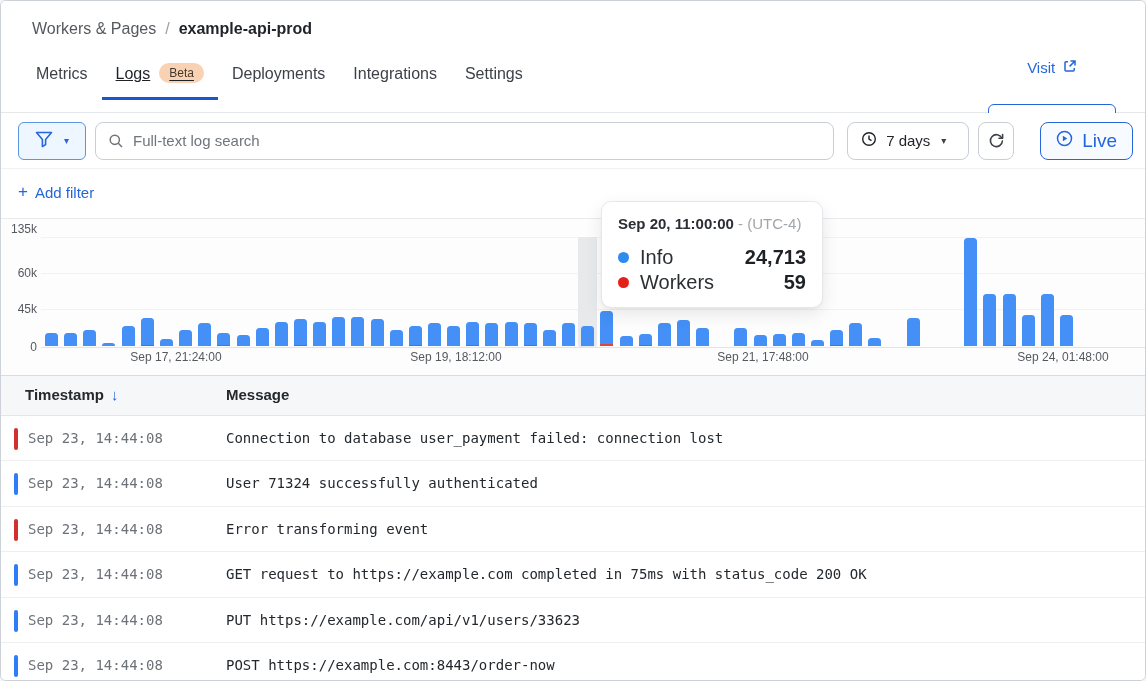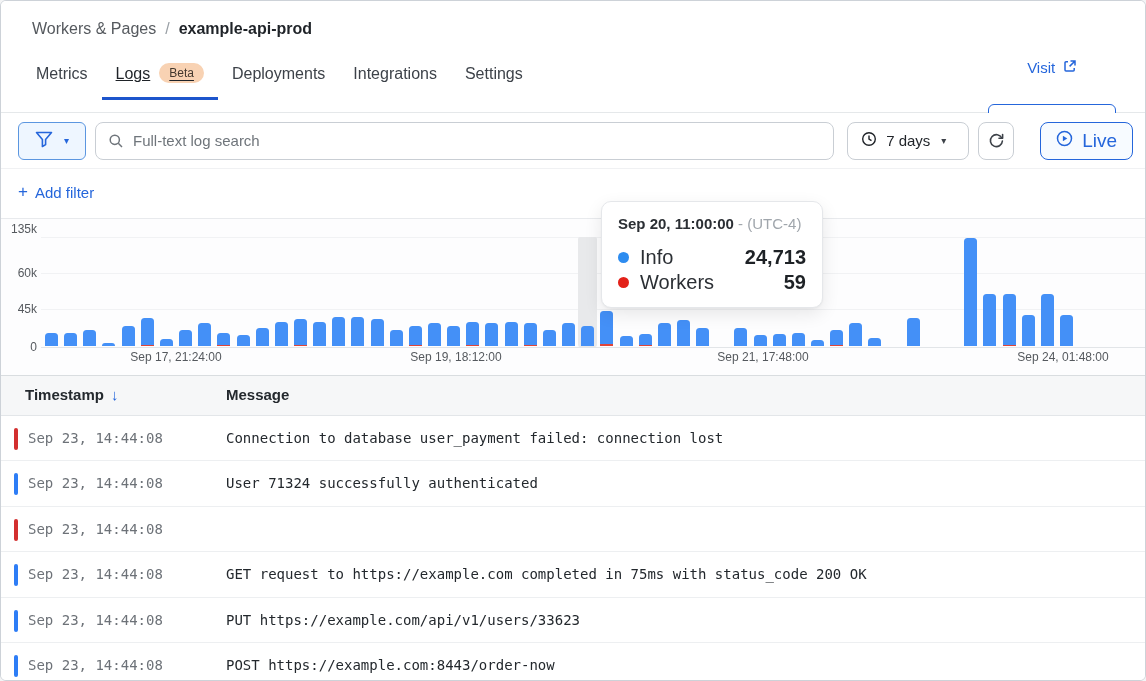--- a/index.html
+++ b/index.html
@@ -306,20 +306,21 @@
     <span class="lmsg">Connection to database user_payment failed: connection lost</span>
   </div>
         <div class="lrow">
     <span class="ind info"></span>
     <span class="lts">Sep 23, 14:44:08</span>
     <span class="lmsg">User 71324 successfully authenticated</span>
   </div>
         <div class="lrow">
     <span class="ind error"></span>
     <span class="lts">Sep 23, 14:44:08</span>
+    <span class="lmsg">Error transforming event</span>
   </div>
         <div class="lrow">
     <span class="ind info"></span>
     <span class="lts">Sep 23, 14:44:08</span>
     <span class="lmsg">GET request to https://example.com completed in 75ms with status_code 200 OK</span>
   </div>
         <div class="lrow">
     <span class="ind info"></span>
     <span class="lts">Sep 23, 14:44:08</span>
     <span class="lmsg">PUT https://example.com/api/v1/users/33623</span>

